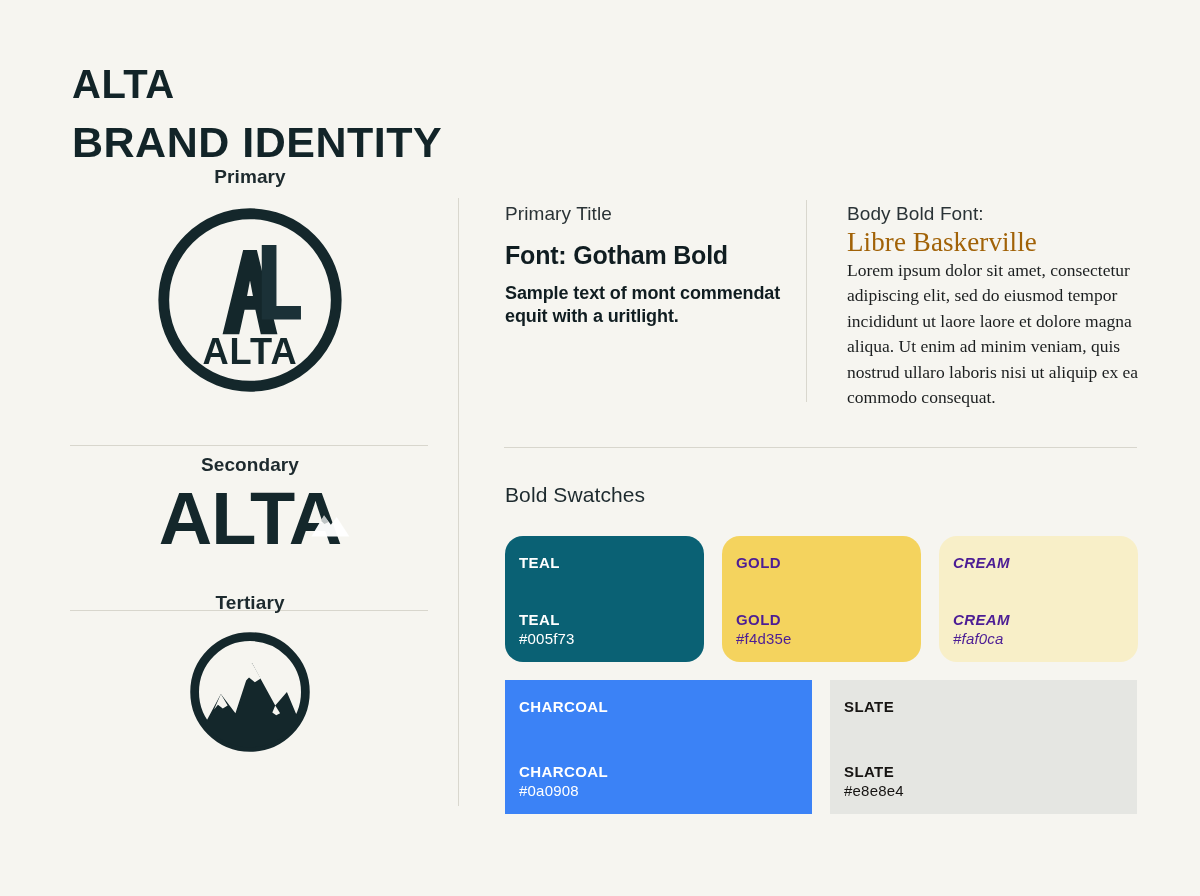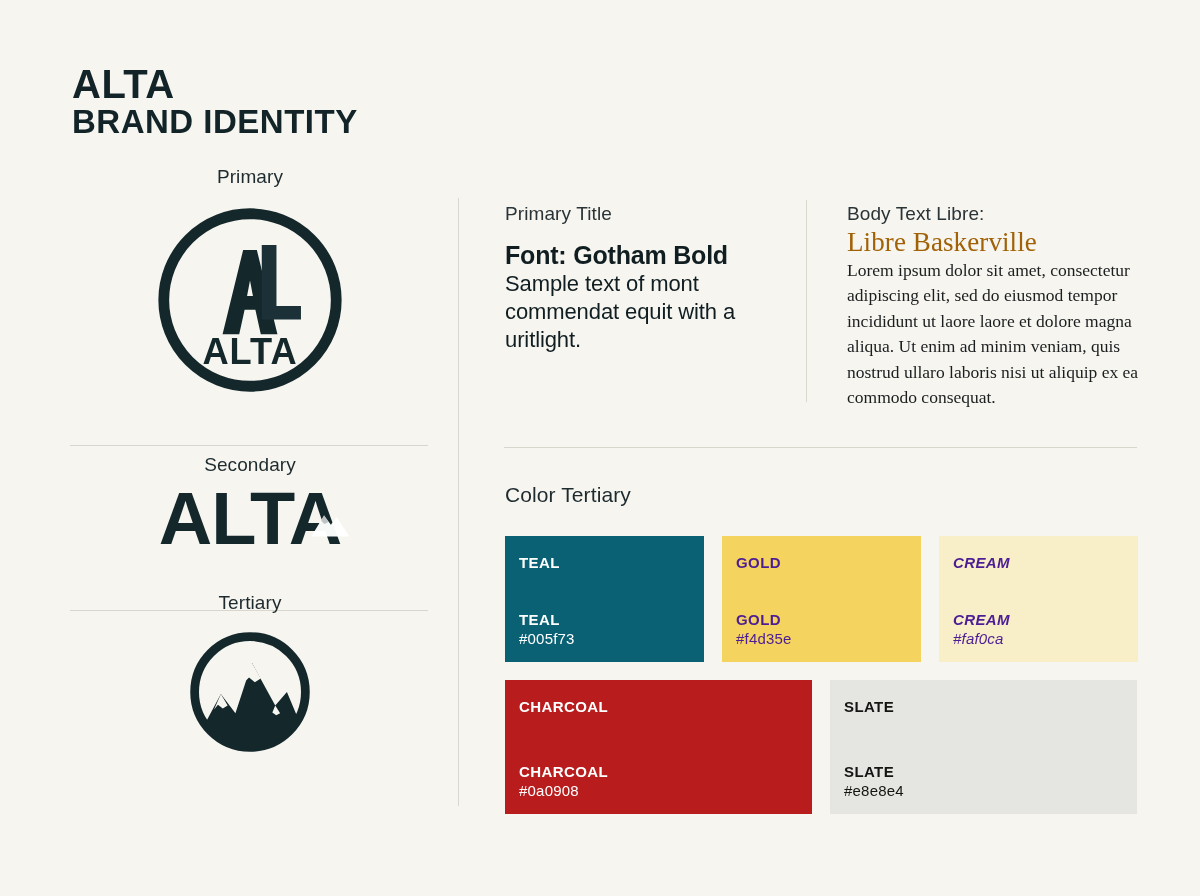--- a/index.html
+++ b/index.html
@@ -28,34 +28,34 @@
     top: 64px;
     width: 420px;
   }
   .masthead-line {
     font-weight: bold;
     letter-spacing: 0.5px;
     color: #122428;
     line-height: 1.02;
   }
   .masthead-line-1 { font-size: 40px; }
-  .masthead-line-2 { font-size: 33px; margin-top: 0; }
+  .masthead-line-2 { font-size: 43px; margin-top: 16px; }
 
   
   .left-col {
     position: absolute;
     left: 70px;
     top: 166px;
     width: 360px;
   }
   .section-label {
     text-align: center;
     font-size: 19px;
     color: #1d2a2e;
-    font-weight: normal;
+    font-weight: bold;
     letter-spacing: 0.1px;
   }
 
   .logo-primary-wrap {
     display: flex;
     justify-content: center;
     margin-top: 14px;
   }
   .logo-secondary-wrap {
     display: flex;
@@ -120,24 +120,24 @@
     letter-spacing: -0.2px;
   }
   .type-name-serif {
     font-family: "Liberation Serif", serif;
     font-size: 27px;
     color: #a16207;
     margin-top: 2px;
     letter-spacing: 0.1px;
   }
   .type-sample-sans {
-    font-size: 22px;
-    font-weight: normal;
+    font-size: 18px;
+    font-weight: bold;
     color: #101d21;
-    margin-top: 0;
+    margin-top: 12px;
     line-height: 1.28;
     letter-spacing: -0.1px;
   }
   .type-sample-serif {
     font-family: "Liberation Serif", serif;
     font-size: 17.5px;
     color: #1b1e1f;
     line-height: 1.45;
   }
 
@@ -163,21 +163,21 @@
   .swatch-row + .swatch-row { margin-top: 18px; }
 
   .swatch {
     position: relative;
     box-sizing: border-box;
     padding: 18px 14px 14px 14px;
     display: flex;
     flex-direction: column;
     justify-content: space-between;
   }
-  .swatch-r1 { width: 200px; height: 126px; }
+  .swatch-r1 { width: 200px; height: 126px; border-radius: 18px; }
   .swatch-r2 { width: 307px; height: 134px; }
 
   .swatch-top-name {
     font-size: 15px;
     font-weight: bold;
     letter-spacing: 0.4px;
   }
   .swatch-foot { line-height: 1.22; }
   .swatch-foot-name {
     font-size: 15px;
@@ -262,26 +262,26 @@
 
   </div>
 
   <div class="type-block-primary">
     <div class="type-eyebrow">Primary Title</div>
     <div class="type-name-sans">Font: Gotham Bold</div>
     <div class="type-sample-sans">Sample text of mont commendat equit with a uritlight.</div>
   </div>
 
   <div class="type-block-body">
-    <div class="type-eyebrow">Body Text Libre:</div>
+    <div class="type-eyebrow">Body Bold Font:</div>
     <div class="type-name-serif">Libre Baskerville</div>
     <div class="type-sample-serif">Lorem ipsum dolor sit amet, consectetur adipiscing elit, sed do eiusmod tempor incididunt ut laore laore et dolore magna aliqua. Ut enim ad minim veniam, quis nostrud ullaro laboris nisi ut aliquip ex ea commodo consequat.</div>
   </div>
 
-  <div class="swatches-title">Color Tertiary</div>
+  <div class="swatches-title">Bold Swatches</div>
 
   <div class="swatch-grid">
 
     <div class="swatch-row">
       <div class="swatch swatch-r1" style="background: rgb(10, 97, 116); color: rgb(255, 255, 255);">
         <div class="swatch-top-name">TEAL</div>
         <div class="swatch-foot">
           <div class="swatch-foot-name">TEAL</div>
           <div class="swatch-foot-hex">#005f73</div>
         </div>
@@ -296,21 +296,21 @@
       <div class="swatch swatch-r1" style="background: rgb(248, 239, 200); color: #4c1d95; font-style: italic;">
         <div class="swatch-top-name">CREAM</div>
         <div class="swatch-foot">
           <div class="swatch-foot-name">CREAM</div>
           <div class="swatch-foot-hex">#faf0ca</div>
         </div>
       </div>
     </div>
 
     <div class="swatch-row">
-      <div class="swatch swatch-r2" style="background: #b91c1c; color: rgb(255, 255, 255); gap: 28px;">
+      <div class="swatch swatch-r2" style="background: #3b82f6; color: rgb(255, 255, 255); gap: 28px;">
         <div class="swatch-top-name">CHARCOAL</div>
         <div class="swatch-foot">
           <div class="swatch-foot-name">CHARCOAL</div>
           <div class="swatch-foot-hex">#0a0908</div>
         </div>
       </div>
       <div class="swatch swatch-r2" style="background: rgb(229, 230, 226); color: rgb(22, 20, 18);">
         <div class="swatch-top-name">SLATE</div>
         <div class="swatch-foot">
           <div class="swatch-foot-name">SLATE</div>

